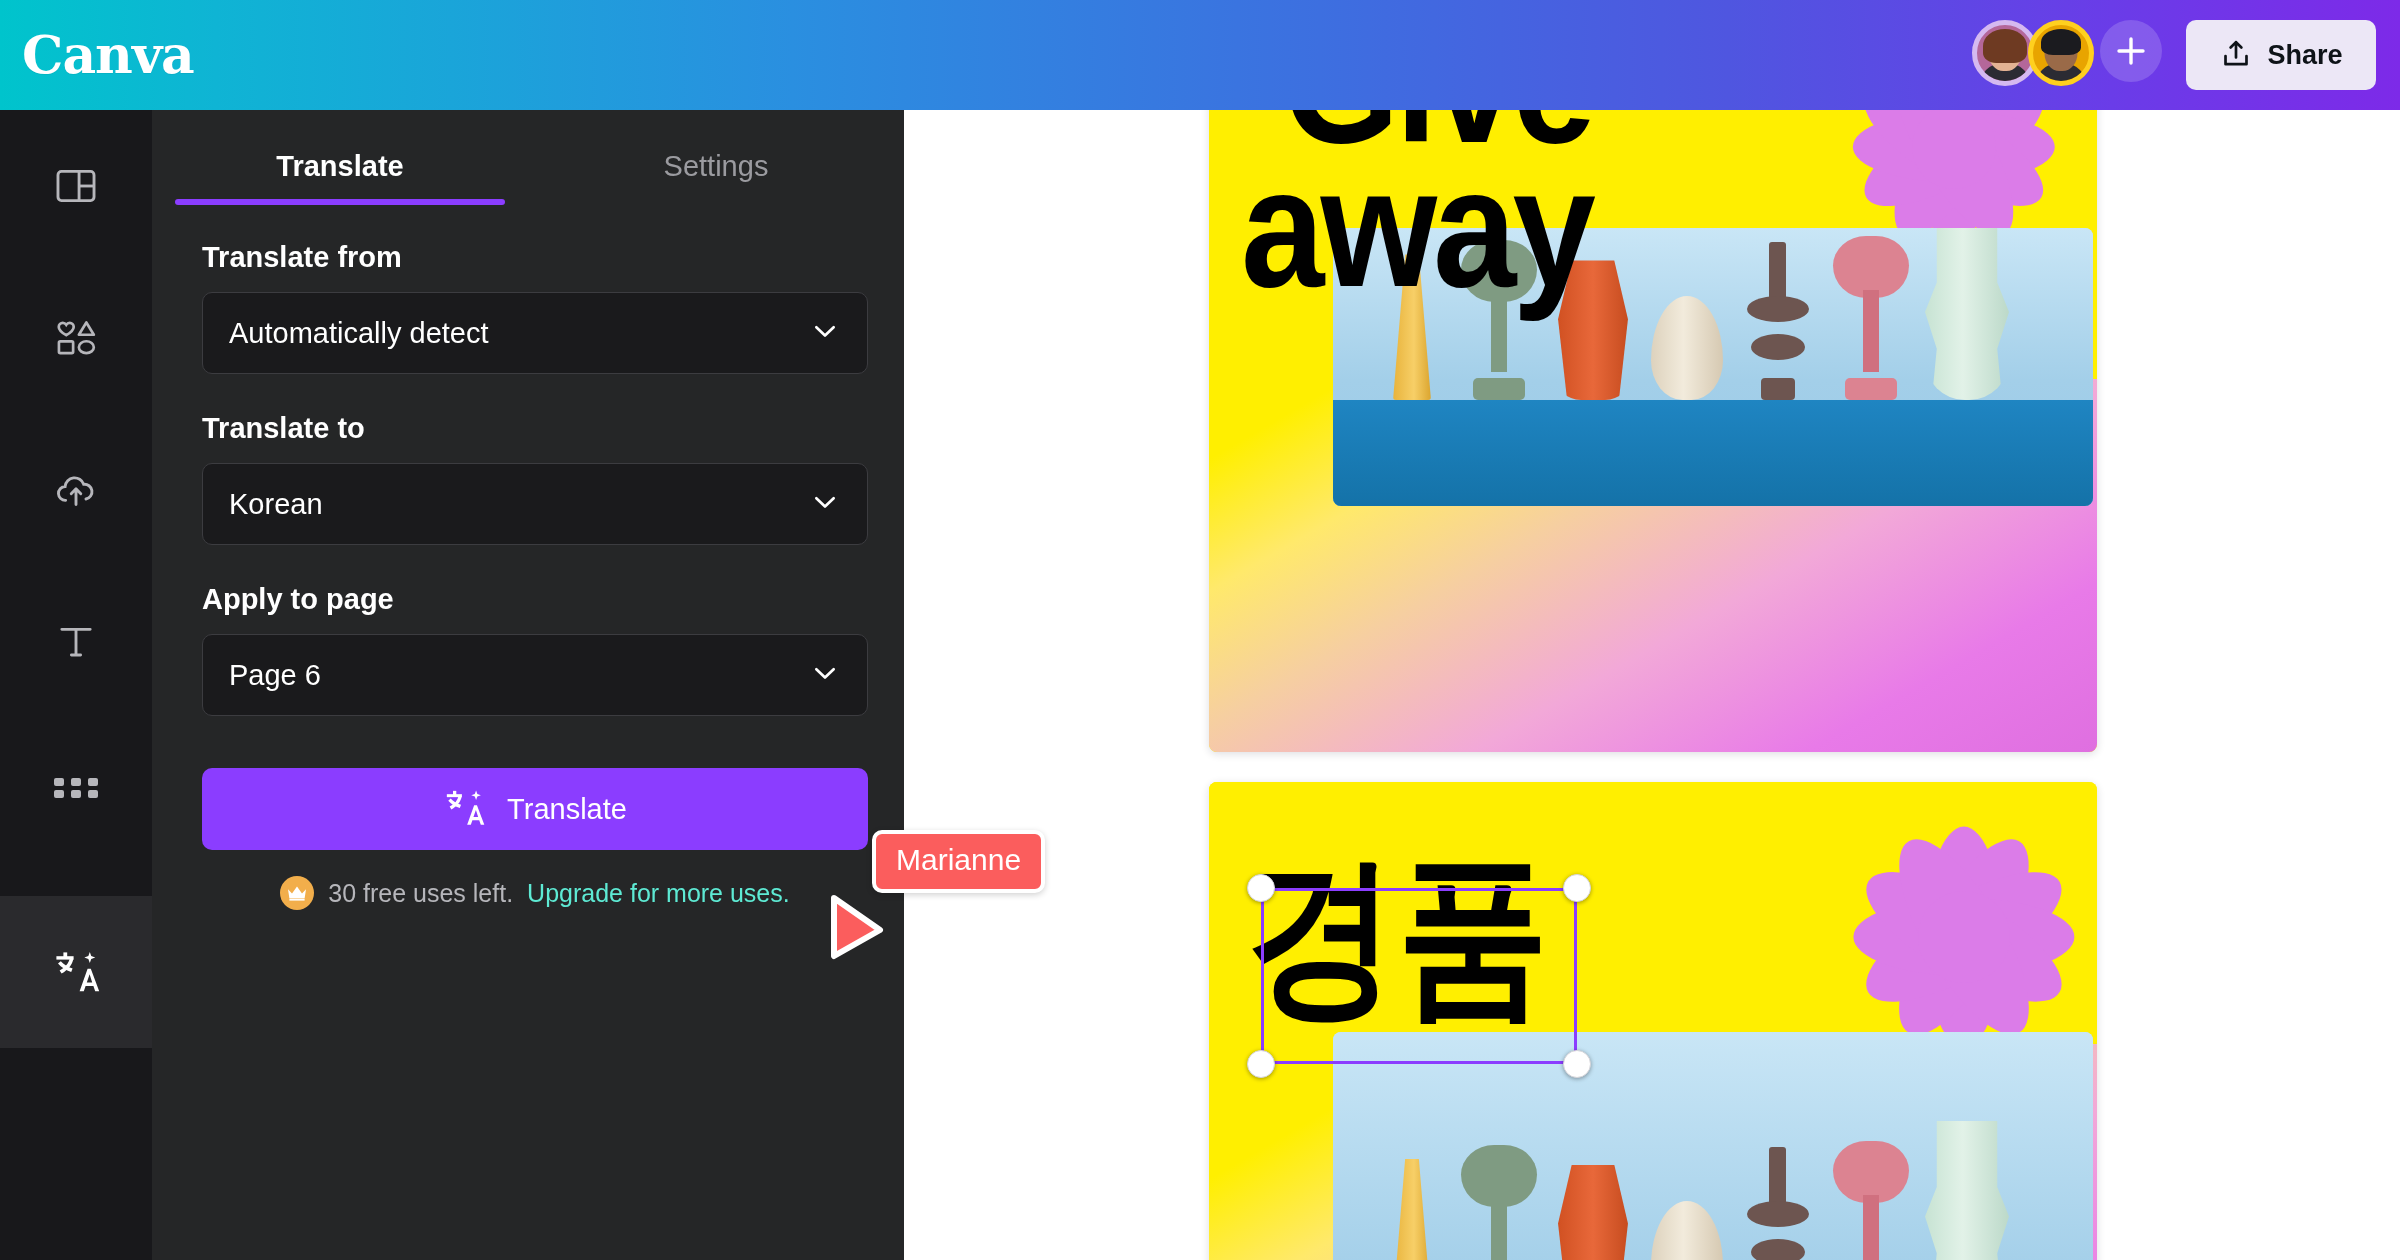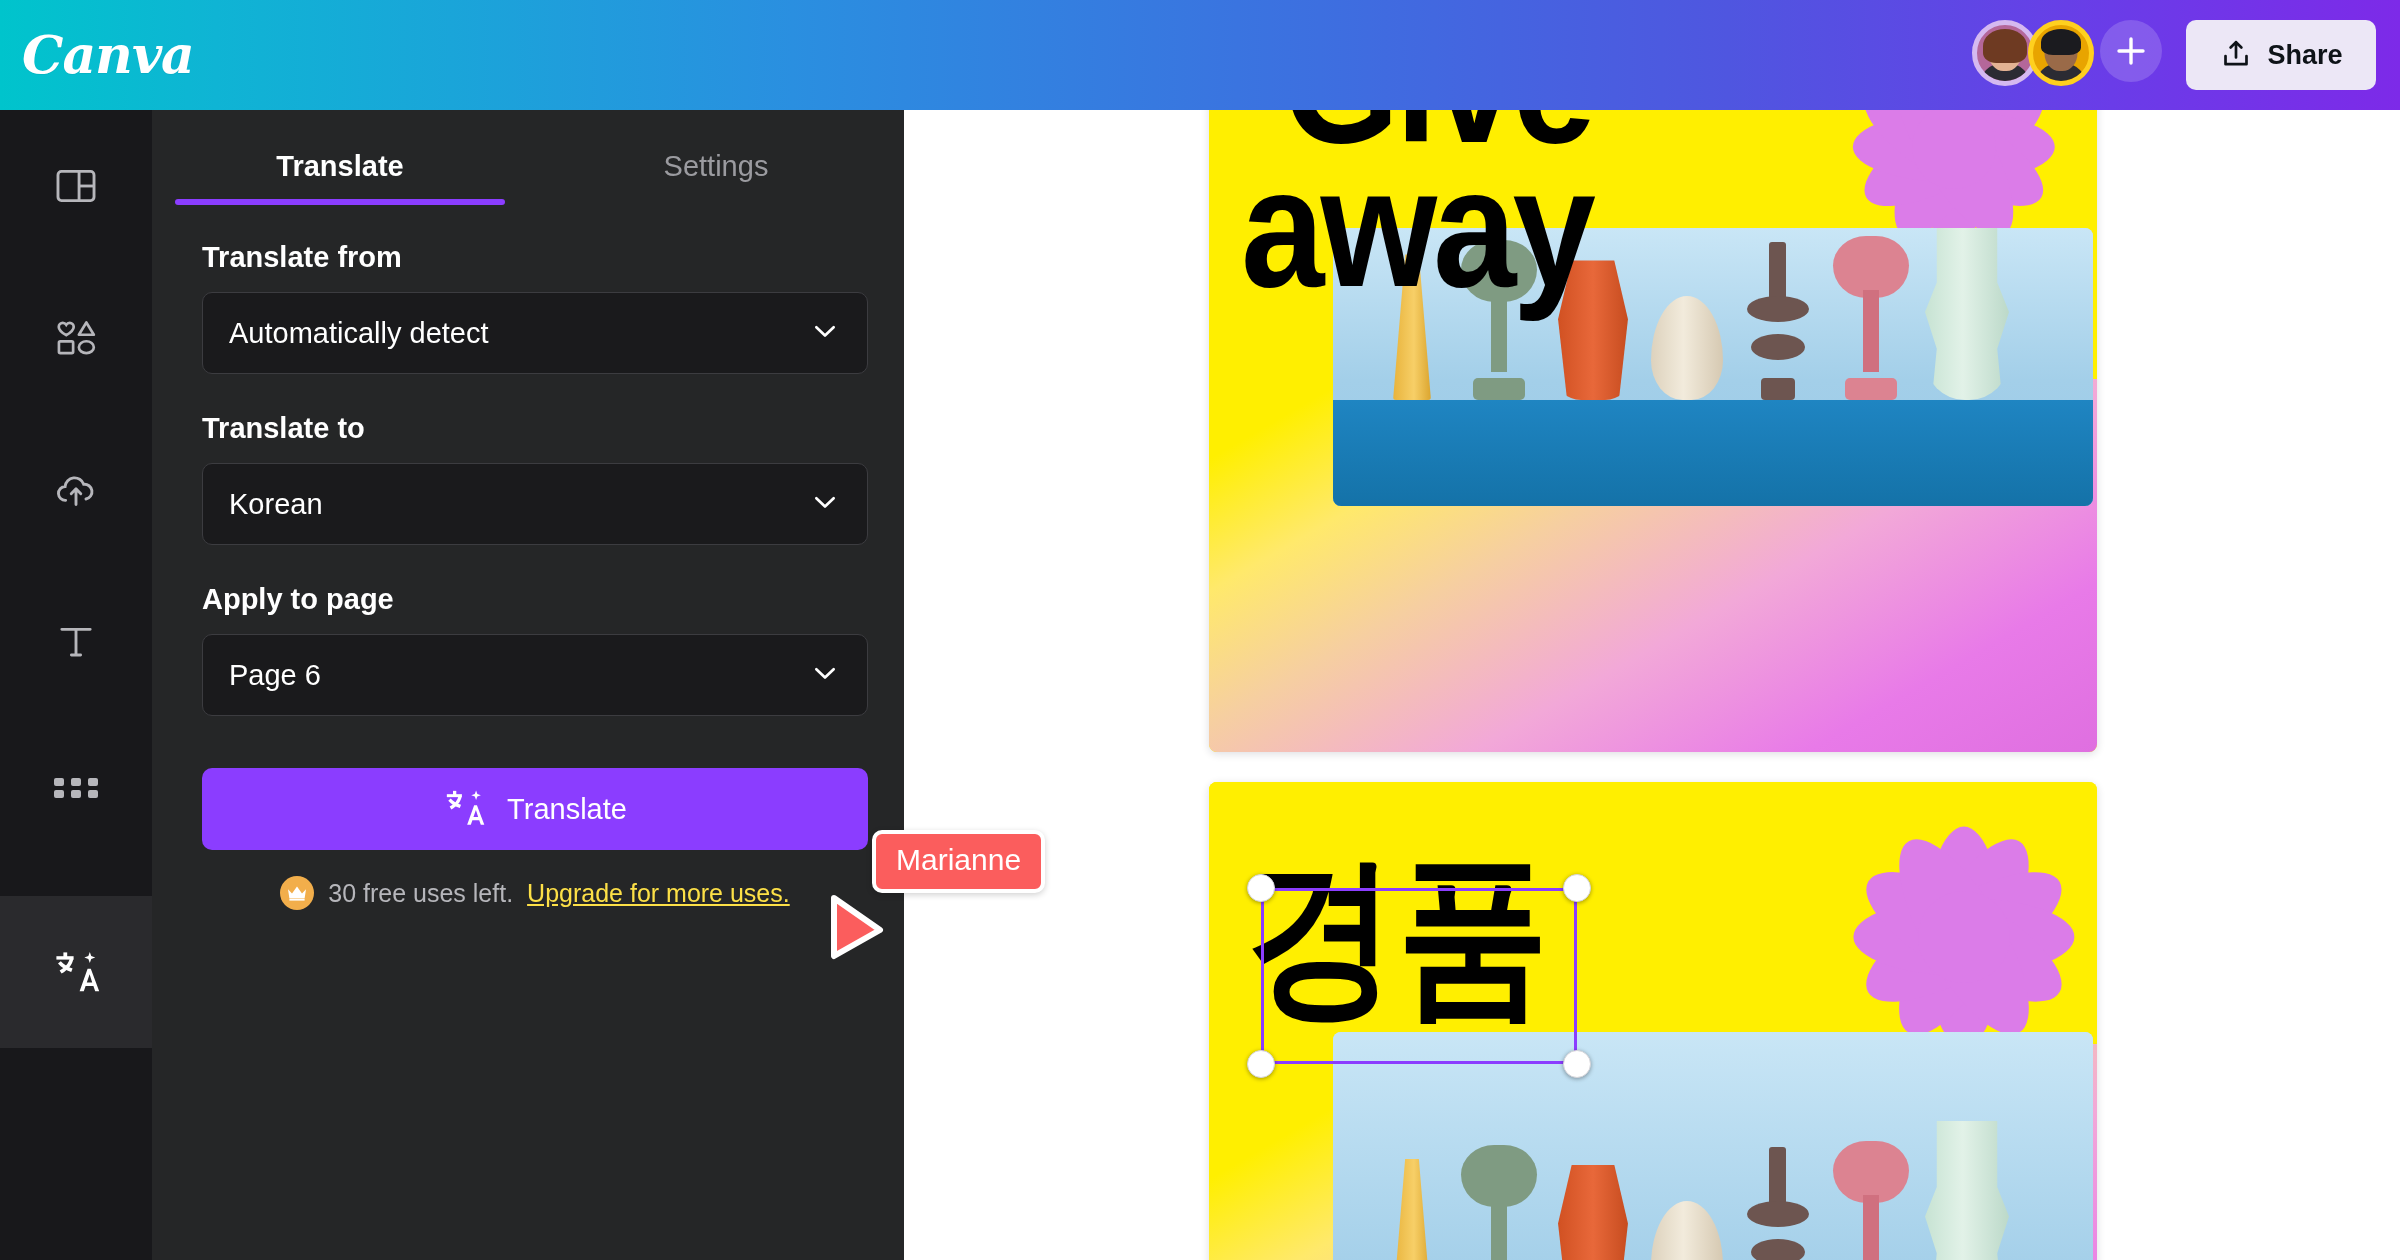--- a/index.html
+++ b/index.html
@@ -17,21 +17,20 @@
   .header {
     position: absolute; left: 0; top: 0; width: 2400px; height: 110px;
     background: linear-gradient(90deg, #00c4cc 0%, #0fb4d4 9%, #2a8fe0 33%, #3d6fe0 55%, #4f56e0 72%, #6a3ce8 88%, #7d2ae8 100%);
     display: flex; align-items: center; z-index: 40;
   }
   .logo {
     margin-left: 22px;
     color: #fff;
     font-family: "DejaVu Serif", serif;
     font-size: 52px;
-    font-style: italic;
     font-weight: 700;
     letter-spacing: -1px;
     line-height: 1;
     text-shadow: 0 1px 0 rgba(0,0,0,.05);
     user-select: none;
   }
   .header-right {
     margin-left: auto; display: flex; align-items: flex-start; gap: 0; padding-right: 24px;
   }
   .avatars { display: flex; align-items: center; }
@@ -141,21 +140,21 @@
   .translate-btn .label { font-size: 29px; color: #ffffff; }
 
   .usage {
     margin-top: 26px; display: flex; align-items: center; justify-content: center; gap: 14px;
     font-size: 25px; color: #b6b6bb;
   }
   .crown {
     width: 34px; height: 34px; border-radius: 50%; background: #f2ae4b;
     display: flex; align-items: center; justify-content: center; flex: none;
   }
-  .usage a { color: #fde047; text-decoration: underline; cursor: pointer; }
+  .usage a { color: #5eead4; cursor: pointer; }
 
   
   .canvas {
     position: absolute; left: 904px; top: 110px; right: 0; bottom: 0;
     background: #ffffff; overflow: hidden;
   }
   .page {
     position: absolute; left: 305px; width: 888px;
     border-radius: 8px; overflow: hidden;
     box-shadow: 0 2px 9px rgba(20,20,40,.14);

